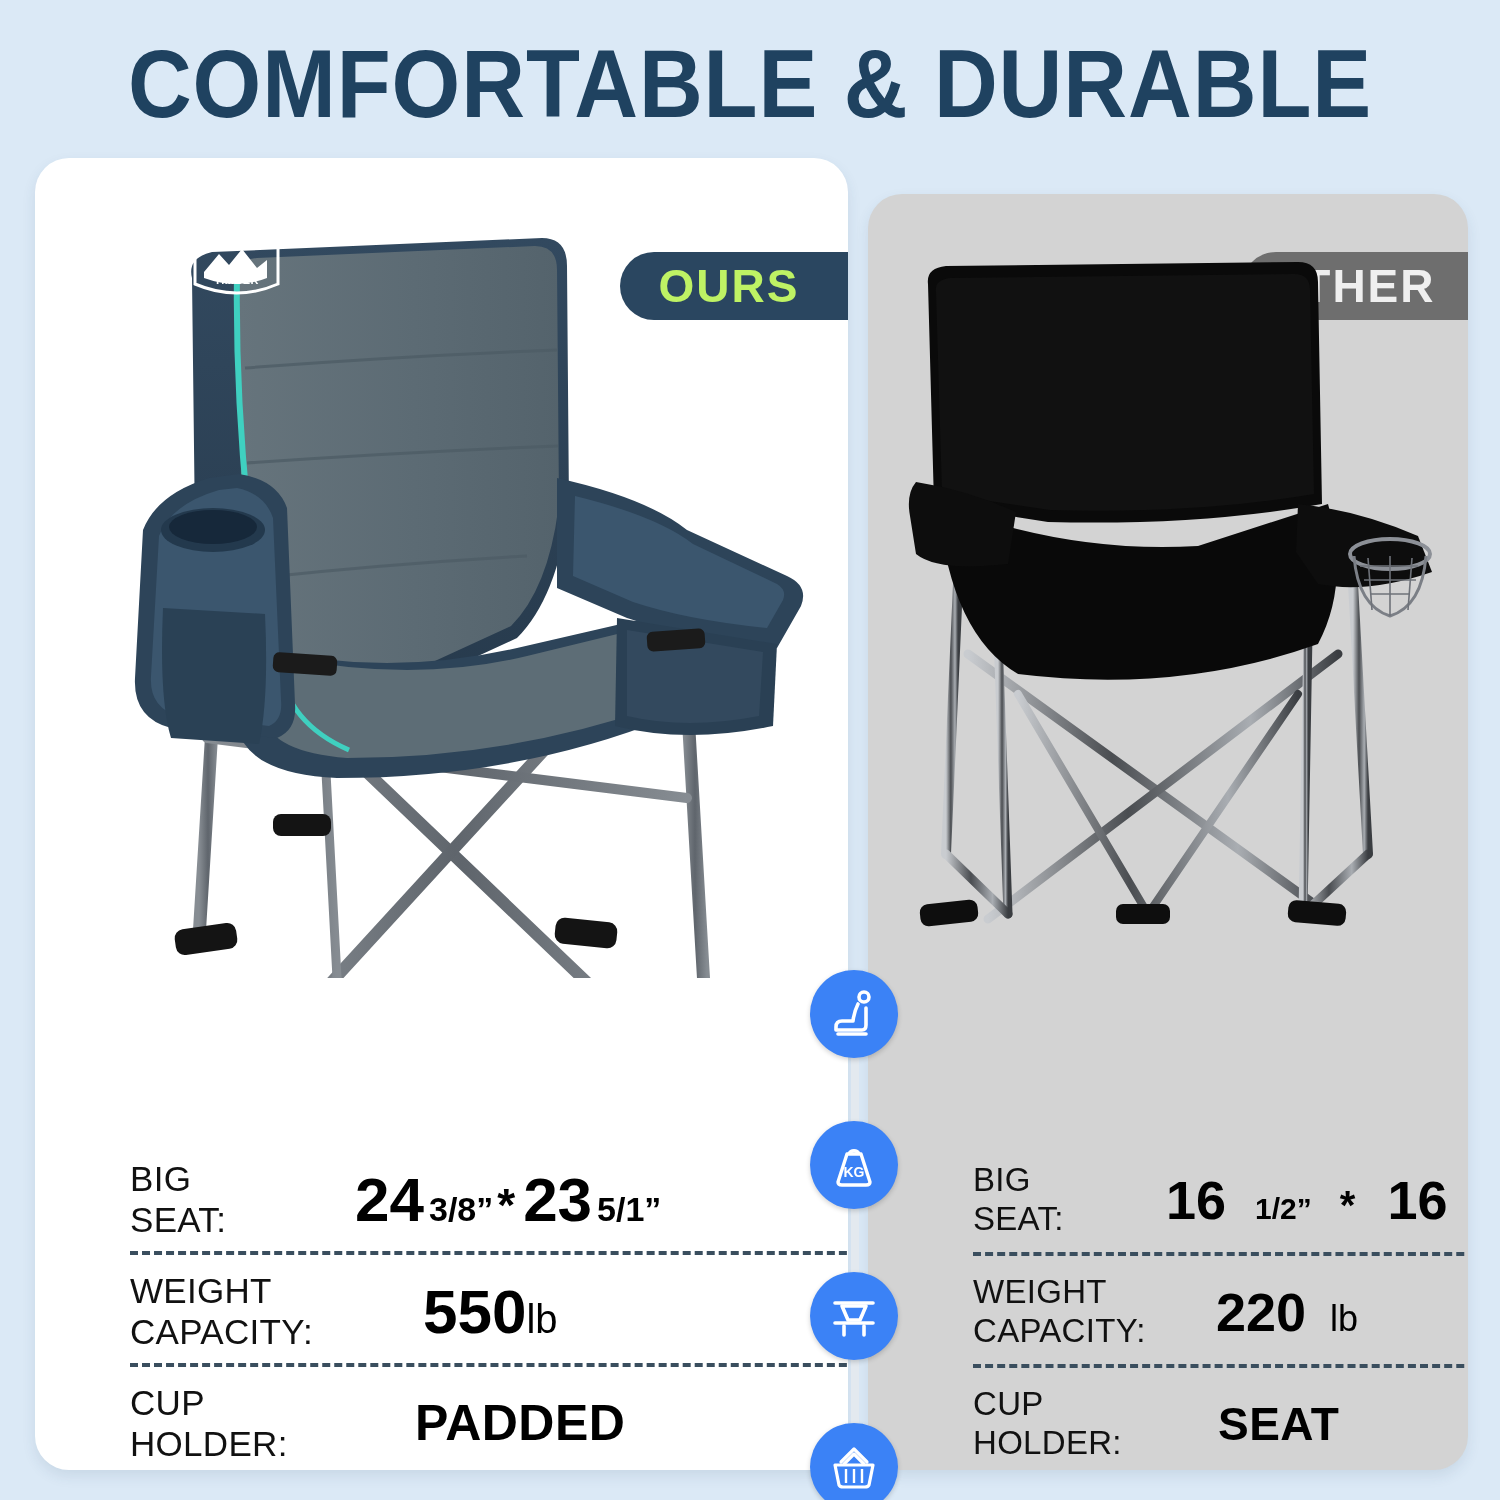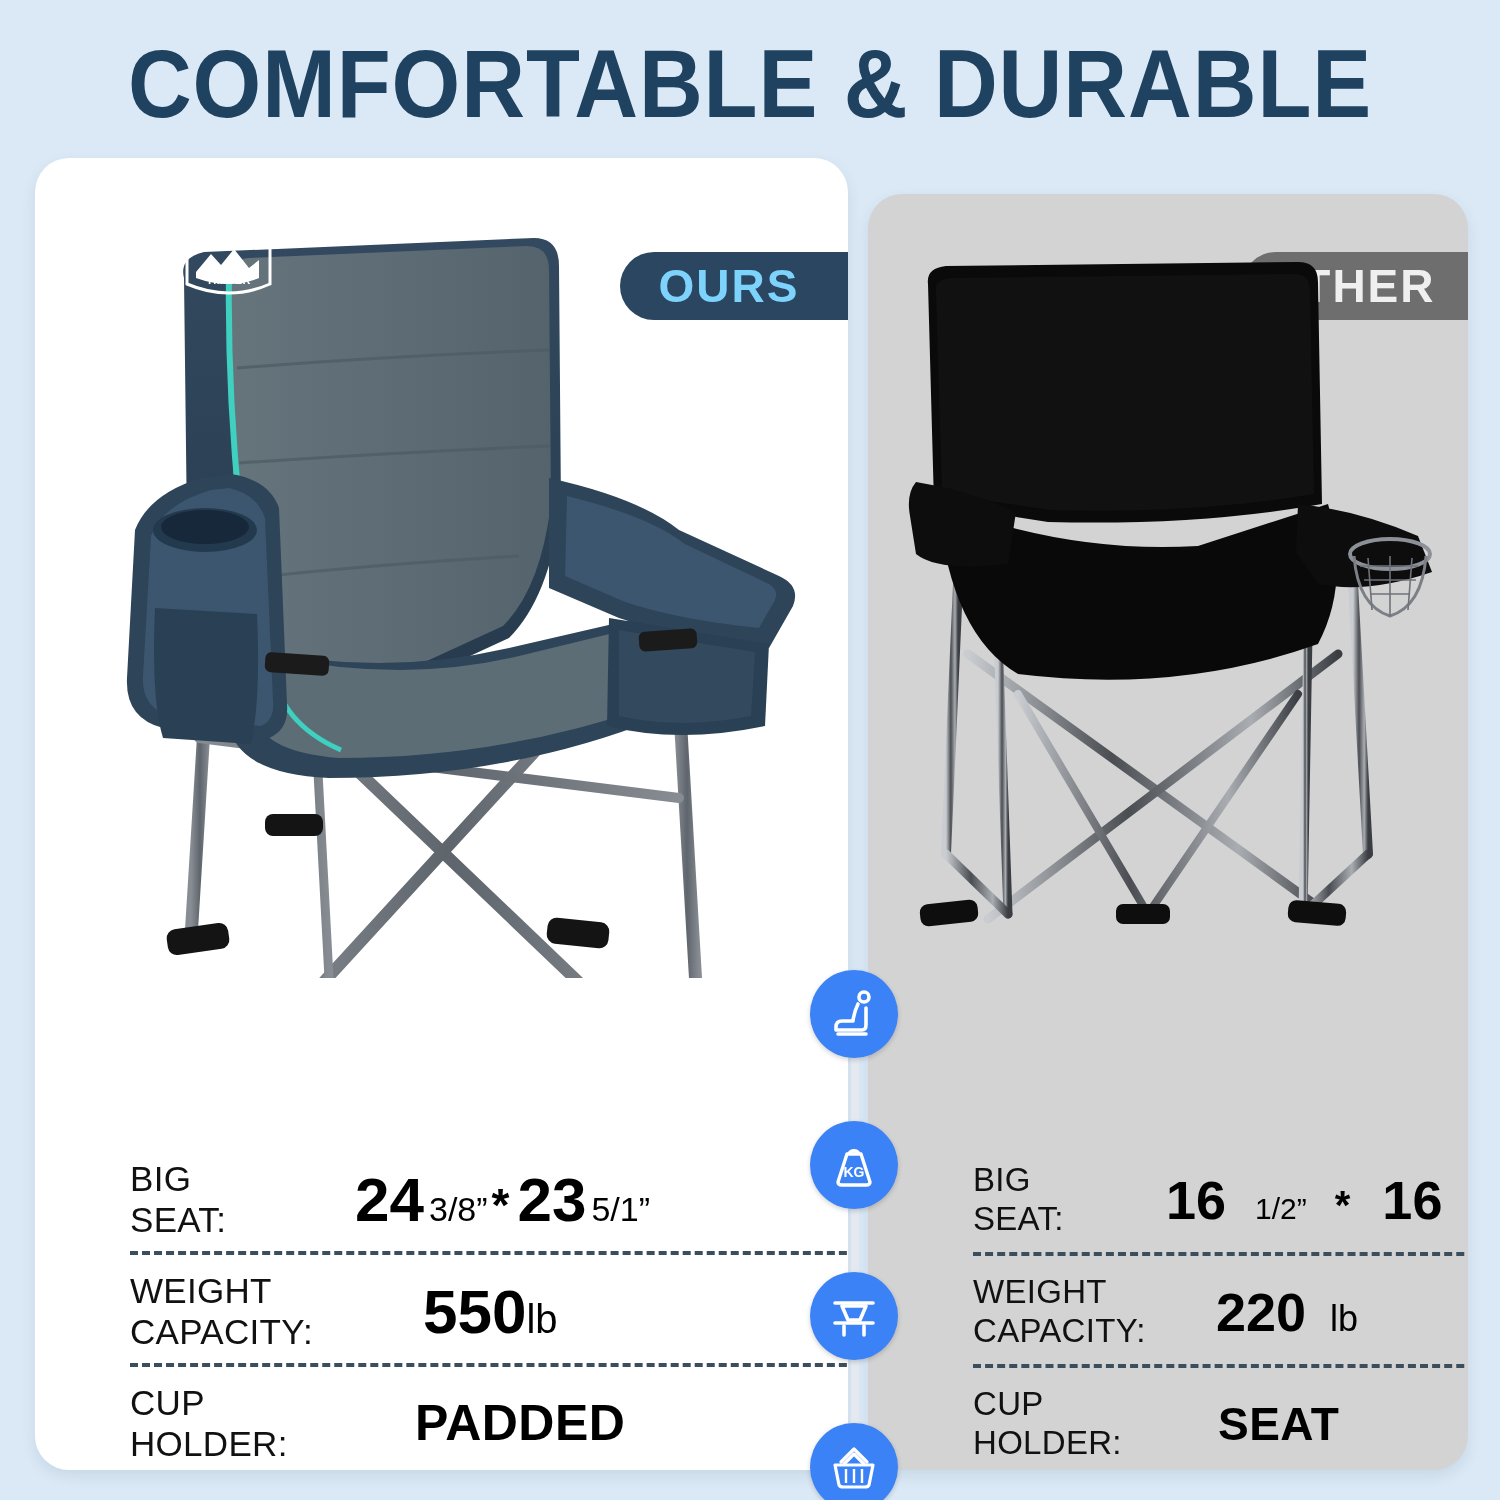--- a/index.html
+++ b/index.html
@@ -60,21 +60,21 @@
   
   .badge {
     position: absolute;
     height: 68px;
     display: flex;
     align-items: center;
     justify-content: center;
     font-size: 46px;
     font-weight: bold;
     letter-spacing: 2px;
-    color: #7dd3fc;
+    color: #bef264;
     border-top-left-radius: 34px;
     border-bottom-left-radius: 34px;
   }
   #badge-ours {
     right: 0;
     top: 94px;
     width: 218px;
     background: #2a4660;
     padding-right: 10px;
   }
@@ -82,21 +82,21 @@
     right: 0;
     top: 58px;
     width: 216px;
     background: #6e6e6e;
     color: #efefef;
     padding-right: 10px;
   }
 
   
   .chair-wrap { position: absolute; }
-  #chair-ours { left: 44px; top: 20px; width: 740px; height: 800px; }
+  #chair-ours { left: 52px; top: 20px; width: 740px; height: 800px; }
   #chair-other { left: 30px; top: 60px; width: 545px; height: 720px; }
 
   
   .spec-table {
     position: absolute;
     left: 0;
     width: 100%;
   }
   .spec-row {
     position: relative;
@@ -124,21 +124,21 @@
   .spec-value {
     font-size: 62px;
     font-weight: bold;
     color: #000;
     display: flex;
     align-items: baseline;
     white-space: nowrap;
   }
   .frac {
     font-size: 34px;
-    font-weight: normal;
+    font-weight: bold;
     margin-left: 5px;
   }
   .star {
     font-size: 46px;
     font-weight: bold;
     margin: 0 8px 0 4px;
   }
   .unit {
     font-size: 40px;
     font-weight: normal;

